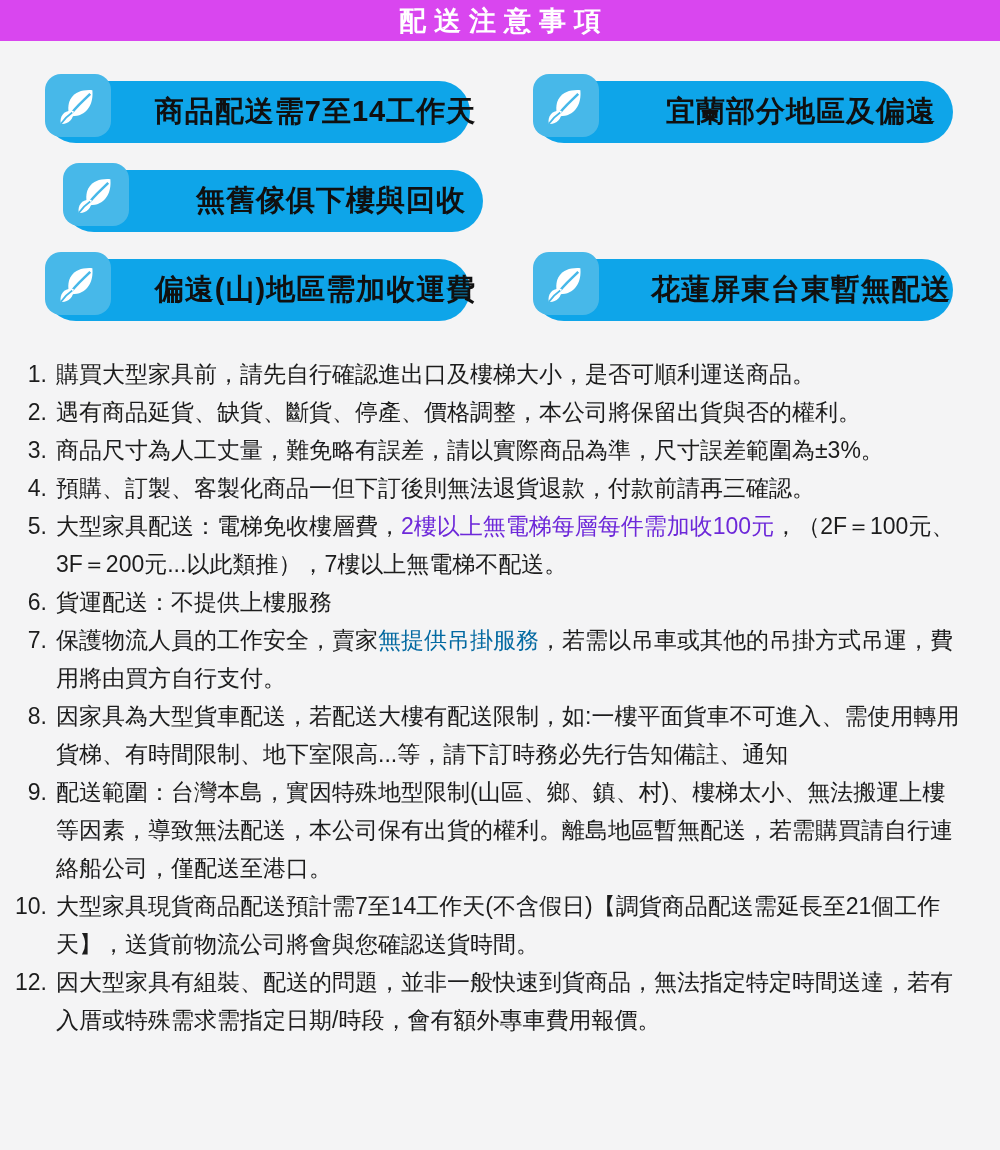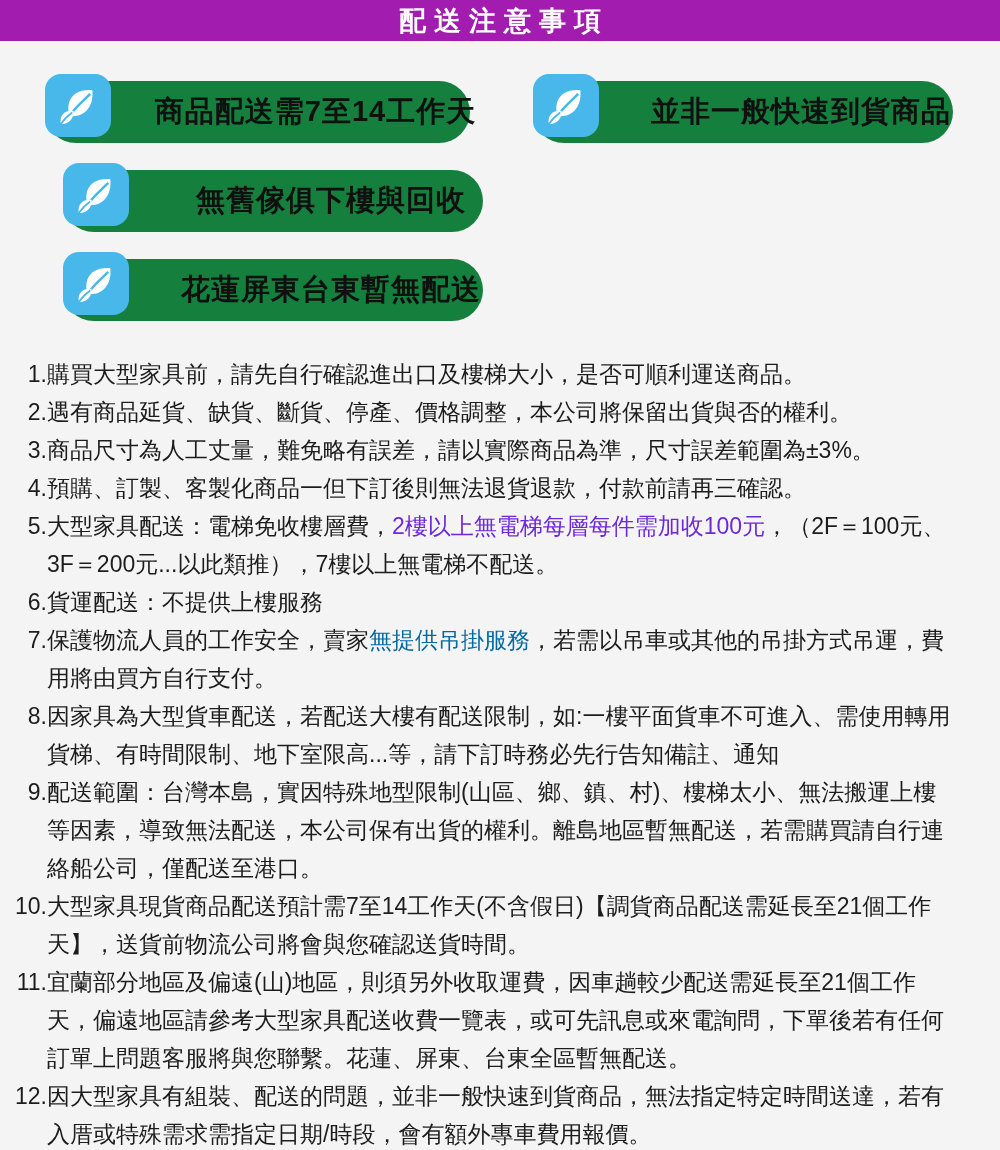--- a/index.html
+++ b/index.html
@@ -4,50 +4,50 @@
 <style>
   html,body{margin:0;padding:0;}
   body{
     width:1000px;height:1150px;
     background:#f4f4f5;
     font-family:"Liberation Sans","DejaVu Sans",sans-serif;
     color:#1c1c1c;
     overflow:hidden;
   }
   .header{
-    height:41px;background:#a21caf;color:#fff;
+    height:41px;background:#d946ef;color:#fff;
     display:flex;align-items:center;justify-content:center;
     font-size:27px;font-weight:bold;letter-spacing:8px;
     text-indent:8px;
   }
   .badges{margin-top:40px;}
   .badge-row{display:flex;margin-bottom:27px;}
   .badge{
-    position:relative;height:62px;background:#15803d;
+    position:relative;height:62px;background:#0ea5e9;
     border-radius:31px;box-sizing:border-box;
     display:flex;align-items:center;justify-content:center;
     padding-left:116px;
   }
   .badge.left{margin-left:45px;width:425px;}
   .badge.right{margin-left:63px;width:420px;}
   .badge-icon{
     position:absolute;left:0;top:-7px;width:66px;height:63px;
     background:#47b8e9;border-radius:16px;
     display:flex;align-items:center;justify-content:center;
   }
   .badge-label{
     font-size:29px;font-weight:bold;color:#101010;
     letter-spacing:1px;white-space:nowrap;
   }
   .notes{margin-top:34px;}
   .note{
     display:flex;font-size:23px;line-height:38px;color:#1c1c1c;
   }
   .note .num{width:47px;text-align:right;flex:none;}
-  .note .txt{width:908px;}
+  .note .txt{margin-left:9px;width:908px;}
 </style>
 </head>
 <body>
 
 <div class="header">
   <span>配送注意事項</span>
 </div>
 
 <div class="badges">
   <div class="badge-row">
@@ -64,37 +64,48 @@
     </div>
     <div class="badge right">
       <span class="badge-icon">
         <svg width="48" height="46" viewBox="0 0 64 64">
             <path d="M20 46 C14 24 26 8 52 10 C54 32 42 48 20 46 Z" fill="#fff"></path>
             <path d="M20 46 C28 34 38 26 49 15" stroke="#47b8e9" stroke-width="3.5" fill="none"></path>
             <path d="M8 57 C6 45 14 37 26 39 C26 51 18 58 8 57 Z" fill="#fff"></path>
             <path d="M8 57 C13 50 18 45 24 41" stroke="#47b8e9" stroke-width="2.5" fill="none"></path>
           </svg>
       </span>
-      <span class="badge-label">並非一般快速到貨商品</span>
+      <span class="badge-label">宜蘭部分地區及偏遠</span>
     </div>
   </div>
   <div class="badge-row">
     <div class="badge right">
       <span class="badge-icon">
         <svg width="48" height="46" viewBox="0 0 64 64">
             <path d="M20 46 C14 24 26 8 52 10 C54 32 42 48 20 46 Z" fill="#fff"></path>
             <path d="M20 46 C28 34 38 26 49 15" stroke="#47b8e9" stroke-width="3.5" fill="none"></path>
             <path d="M8 57 C6 45 14 37 26 39 C26 51 18 58 8 57 Z" fill="#fff"></path>
             <path d="M8 57 C13 50 18 45 24 41" stroke="#47b8e9" stroke-width="2.5" fill="none"></path>
           </svg>
       </span>
       <span class="badge-label">無舊傢俱下樓與回收</span>
     </div>
   </div>
   <div class="badge-row">
+    <div class="badge left">
+      <span class="badge-icon">
+        <svg width="48" height="46" viewBox="0 0 64 64">
+            <path d="M20 46 C14 24 26 8 52 10 C54 32 42 48 20 46 Z" fill="#fff"></path>
+            <path d="M20 46 C28 34 38 26 49 15" stroke="#47b8e9" stroke-width="3.5" fill="none"></path>
+            <path d="M8 57 C6 45 14 37 26 39 C26 51 18 58 8 57 Z" fill="#fff"></path>
+            <path d="M8 57 C13 50 18 45 24 41" stroke="#47b8e9" stroke-width="2.5" fill="none"></path>
+          </svg>
+      </span>
+      <span class="badge-label">偏遠(山)地區需加收運費</span>
+    </div>
     <div class="badge right">
       <span class="badge-icon">
         <svg width="48" height="46" viewBox="0 0 64 64">
             <path d="M20 46 C14 24 26 8 52 10 C54 32 42 48 20 46 Z" fill="#fff"></path>
             <path d="M20 46 C28 34 38 26 49 15" stroke="#47b8e9" stroke-width="3.5" fill="none"></path>
             <path d="M8 57 C6 45 14 37 26 39 C26 51 18 58 8 57 Z" fill="#fff"></path>
             <path d="M8 57 C13 50 18 45 24 41" stroke="#47b8e9" stroke-width="2.5" fill="none"></path>
           </svg>
       </span>
       <span class="badge-label">花蓮屏東台東暫無配送</span>
@@ -137,20 +148,16 @@
   </div>
   <div class="note">
     <span class="num">9.</span>
     <div class="txt"><span>配送範圍：台灣本島，實因特殊地型限制(山區、鄉、鎮、村)、樓梯太小、無法搬運上樓等因素，導致無法配送，本公司保有出貨的權利。離島地區暫無配送，若需購買請自行連絡船公司，僅配送至港口。</span></div>
   </div>
   <div class="note">
     <span class="num">10.</span>
     <div class="txt"><span>大型家具現貨商品配送預計需7至14工作天(不含假日)【調貨商品配送需延長至21個工作天】，送貨前物流公司將會與您確認送貨時間。</span></div>
   </div>
   <div class="note">
-    <span class="num">11.</span>
-    <div class="txt"><span>宜蘭部分地區及偏遠(山)地區，則須另外收取運費，因車趟較少配送需延長至21個工作天，偏遠地區請參考大型家具配送收費一覽表，或可先訊息或來電詢問，下單後若有任何訂單上問題客服將與您聯繫。花蓮、屏東、台東全區暫無配送。</span></div>
-  </div>
-  <div class="note">
     <span class="num">12.</span>
     <div class="txt"><span>因大型家具有組裝、配送的問題，並非一般快速到貨商品，無法指定特定時間送達，若有入厝或特殊需求需指定日期/時段，會有額外專車費用報價。</span></div>
   </div>
 </div>
 
 </body></html>

